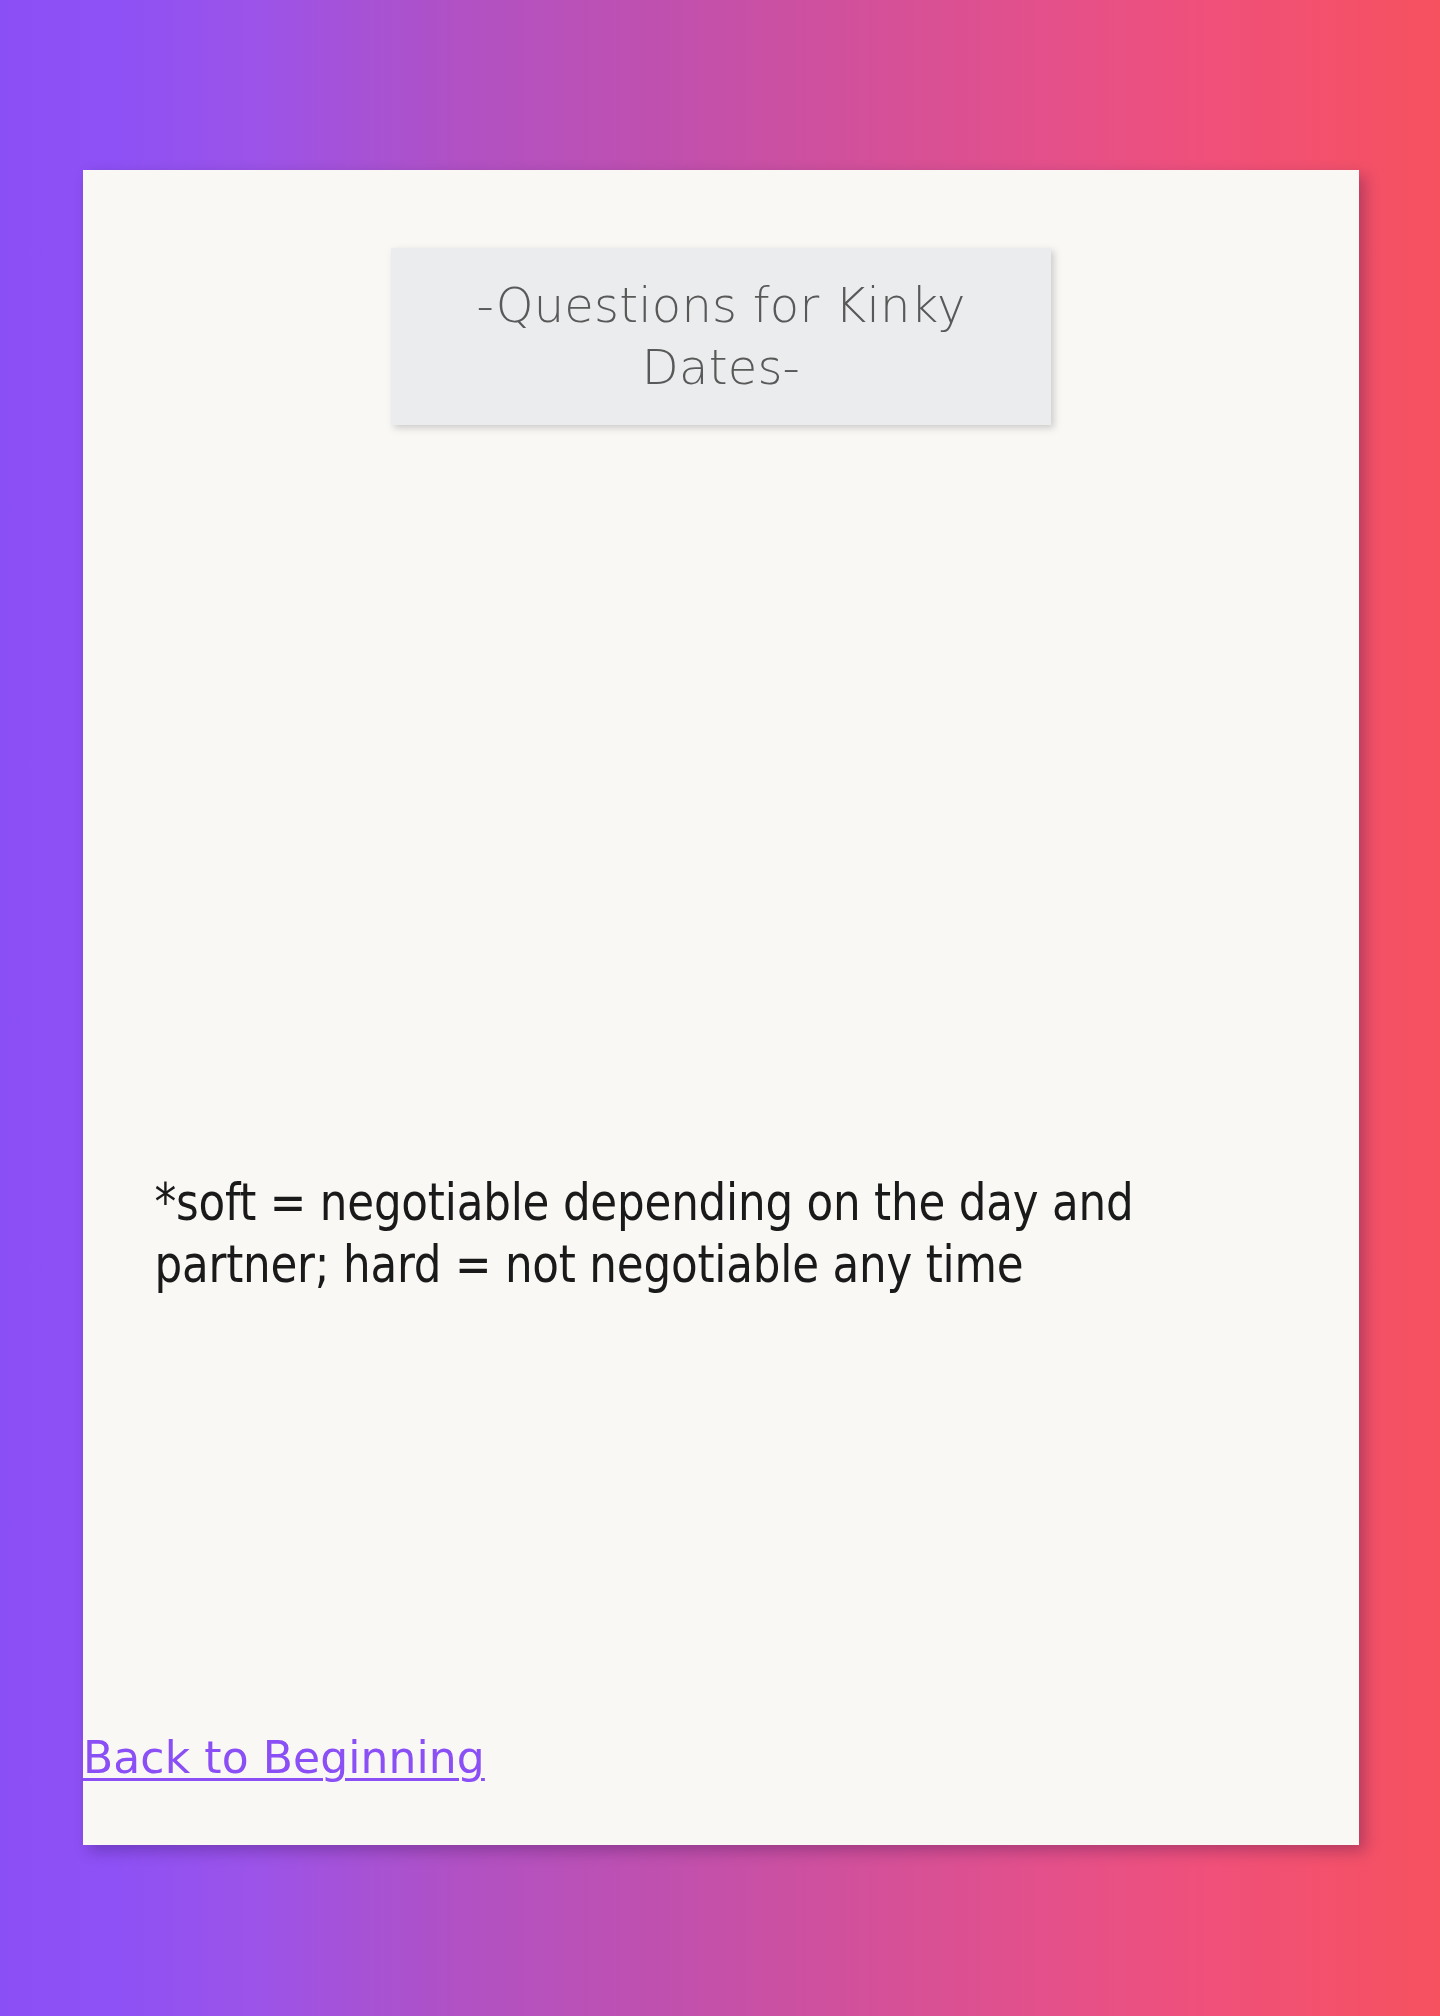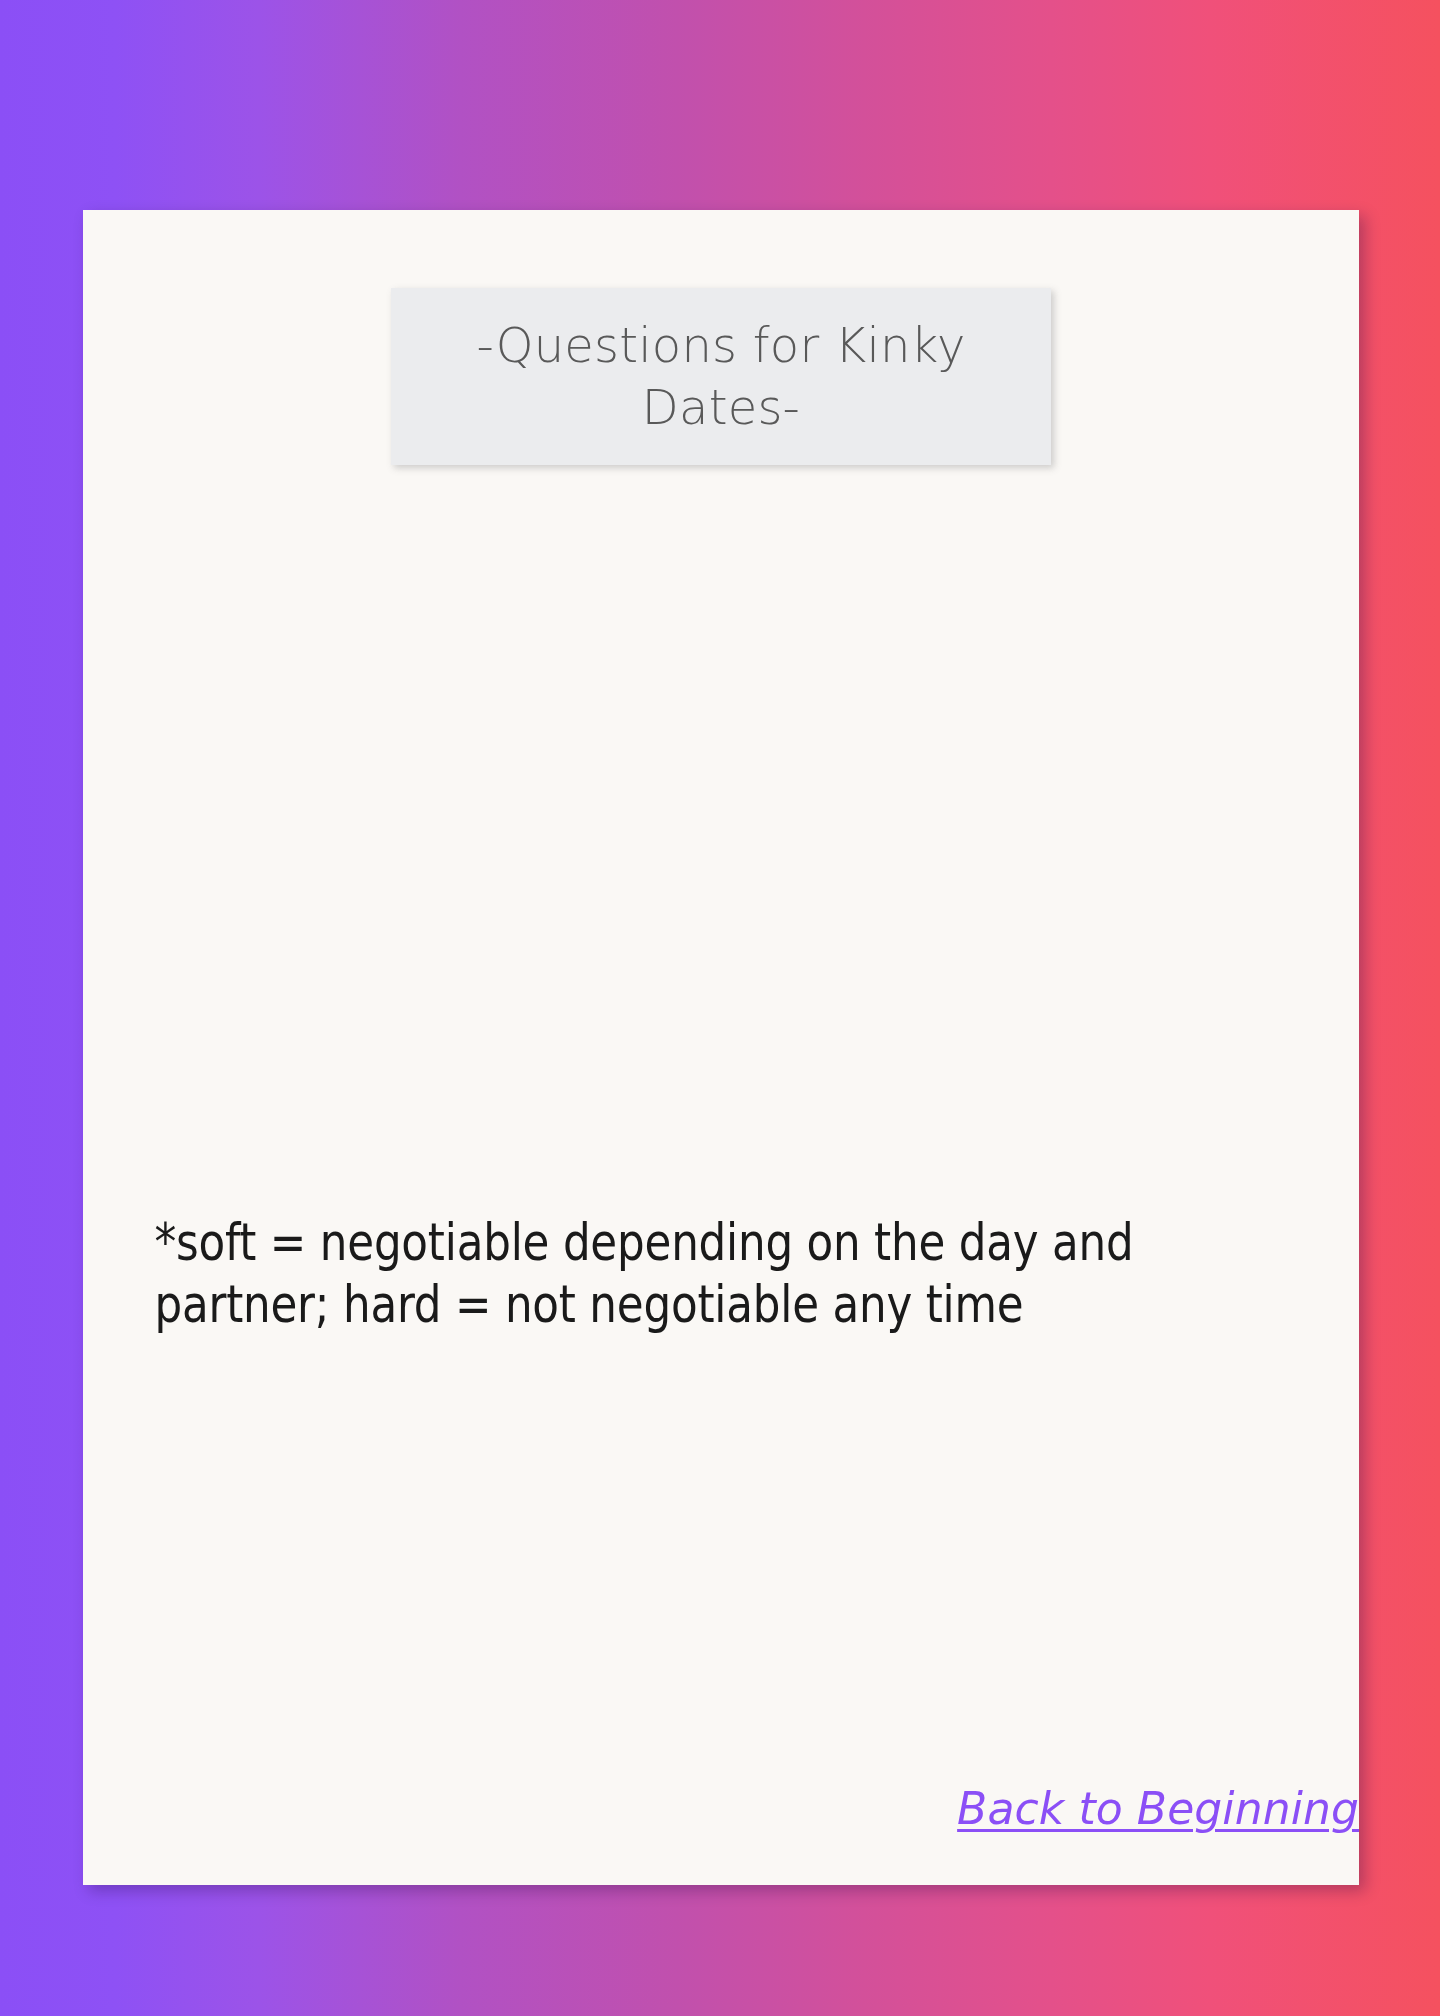--- a/index.html
+++ b/index.html
@@ -38,21 +38,20 @@
   .slide-card {
     position: absolute;
     left: 83px;
     top: 170px;
     width: 1276px;
     height: 1675px;
     background: #faf8f5;
     box-shadow: 6px 6px 14px rgba(40, 10, 70, 0.30);
     box-sizing: border-box;
     padding: 0;
-    margin-top: 40px;
   }
 
   
   .badge-wrap {
     position: absolute;
     left: 0;
     top: 78px;
     width: 100%;
     display: flex;
     justify-content: center;
@@ -120,25 +119,24 @@
     letter-spacing: -0.2px;
     font-family: "DejaVu Sans Condensed", "Liberation Sans Narrow", "Liberation Sans", sans-serif;
     transform: scaleX(0.95);
     transform-origin: center center;
   }
 
   
   .footer-wrap {
     position: absolute;
     left: 0;
-    bottom: 49px;
+    bottom: 60px;
     width: 100%;
     display: flex;
-    justify-content: flex-end;
-    font-style: italic;
+    justify-content: flex-start;
   }
 
   .back-link {
     color: #8b4ff6;
     font-size: 44px;
     font-weight: 400;
     line-height: 1.2;
     text-decoration: underline;
     text-underline-offset: 5px;
     text-decoration-thickness: 3px;

